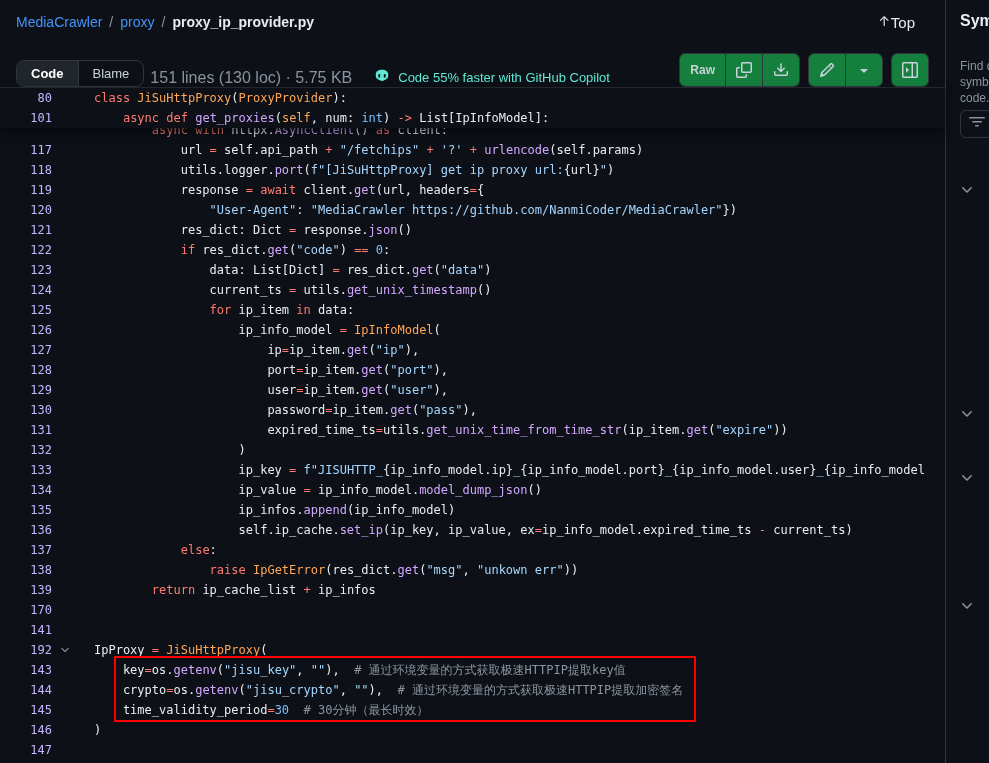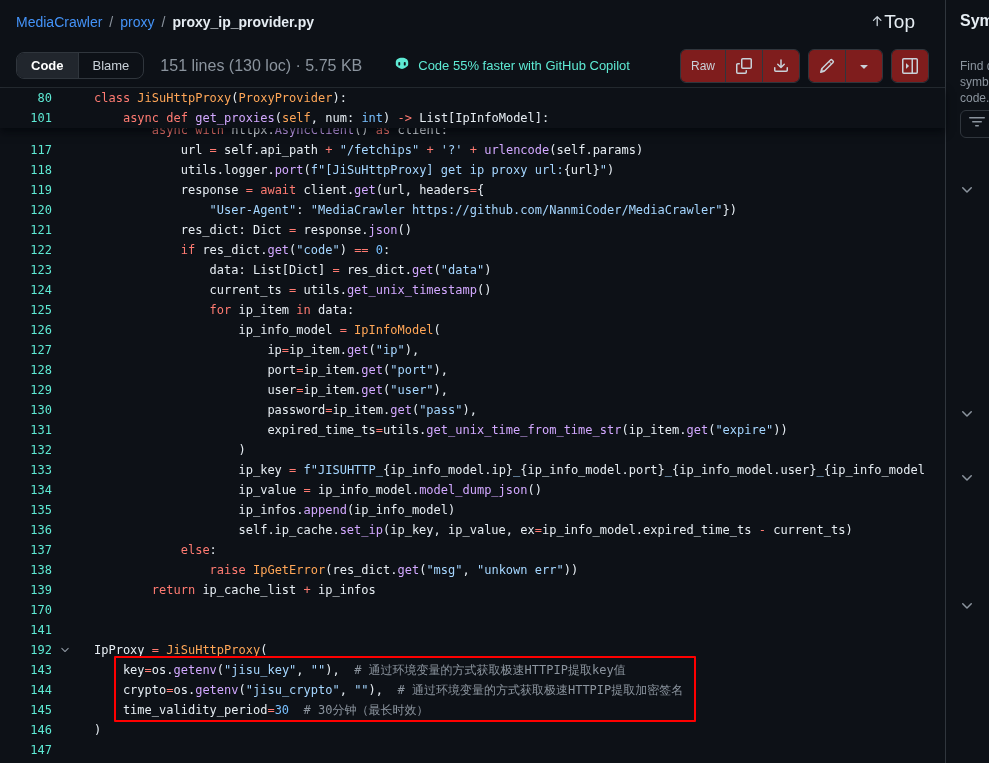--- a/index.html
+++ b/index.html
@@ -11,50 +11,50 @@
   }
   .main { position: absolute; left: 0; top: 0; width: 945px; height: 763px; }
 
   
   .breadcrumb-bar { height: 44px; display: flex; align-items: center; padding: 4px 16px; }
   .breadcrumb { font-size: 14px; display: flex; gap: 7px; align-items: center; }
   .crumb-link { color: #4493f8; text-decoration: none; cursor: pointer; }
   .crumb-sep { color: #8b949e; }
   .crumb-file { font-weight: 700; color: #e6edf3; }
   .top-link { margin-left: auto; margin-right: 14px; display: flex; gap: 0; align-items: center;
-    font-size: 19px; color: #e6edf3; cursor: pointer; }
+    font-size: 15px; color: #e6edf3; cursor: pointer; }
   .top-link svg { color: #c9d1d9; }
 
   
-  .toolbar { height: 44px; display: flex; align-items: center; padding: 0 16px; gap: 10px;
+  .toolbar { height: 44px; display: flex; align-items: flex-end; padding: 0 16px; 
     border-bottom: 1px solid #262c33; }
   .segmented { display: flex; border: 1px solid #30363d; border-radius: 8px; overflow: hidden; }
   .seg-btn { padding: 5px 14px; font-size: 13px; color: #c9d1d9; background: transparent;
     border: none; cursor: pointer; font-family: inherit; }
   .seg-btn + .seg-btn { border-left: 1px solid #30363d; }
   .seg-btn.active { background: #21262d; color: #ffffff; font-weight: 600; }
   .file-info { color: #8b949e; font-size: 16px; margin-left: 6px; white-space: nowrap; }
   .copilot { display: flex; align-items: center; gap: 8px; margin-left: 22px; font-size: 13px;
     color: #5eead4; white-space: nowrap; }
   .copilot svg { flex: none; }
 
   .toolbar-right { margin-left: auto; display: flex; gap: 8px; align-items: center; }
   .btn-group { display: flex; border: 1px solid #30363d; border-radius: 6px; overflow: hidden; }
   .tb-btn { display: flex; align-items: center; justify-content: center; height: 28px;
-    padding: 16px 10px; background: #7f1d1d; color: #c9d1d9; border: none; cursor: pointer;
-    font-size: 12px; font-weight: 400; font-family: inherit; }
+    padding: 16px 10px; background: #15803d; color: #c9d1d9; border: none; cursor: pointer;
+    font-size: 12px; font-weight: 700; font-family: inherit; }
   .tb-btn + .tb-btn { border-left: 1px solid #30363d; }
   .tb-btn svg { width: 16px; height: 16px; display: block; }
   .icon-btn { border: 1px solid #30363d; border-radius: 6px; }
 
   
   .code-area { position: relative; height: 675px;
     font-family: "DejaVu Sans Mono", "Liberation Mono", monospace; font-size: 12px; }
   .code-line { display: flex; height: 20px; line-height: 20px; }
-  .ln { flex: none; width: 56px; text-align: right; color: #5eead4; padding-right: 4px;
+  .ln { flex: none; width: 56px; text-align: right; color: #c4b5fd; padding-right: 4px;
     cursor: pointer; font-size: 12px; }
   .fold { flex: none; width: 18px; display: flex; align-items: center; justify-content: center;
     color: #8b949e; }
   .code-text { white-space: pre; margin-left: 20px; }
 
   .sticky { position: relative; z-index: 3; background: #0d1117; height: 40px;
     box-shadow: 0 4px 8px rgba(1, 4, 9, 0.65); }
   .clip { height: 12px; overflow: hidden; position: relative; z-index: 1; }
   .clip .code-line { margin-top: -8px; }
   .lines { position: relative; z-index: 1; }

